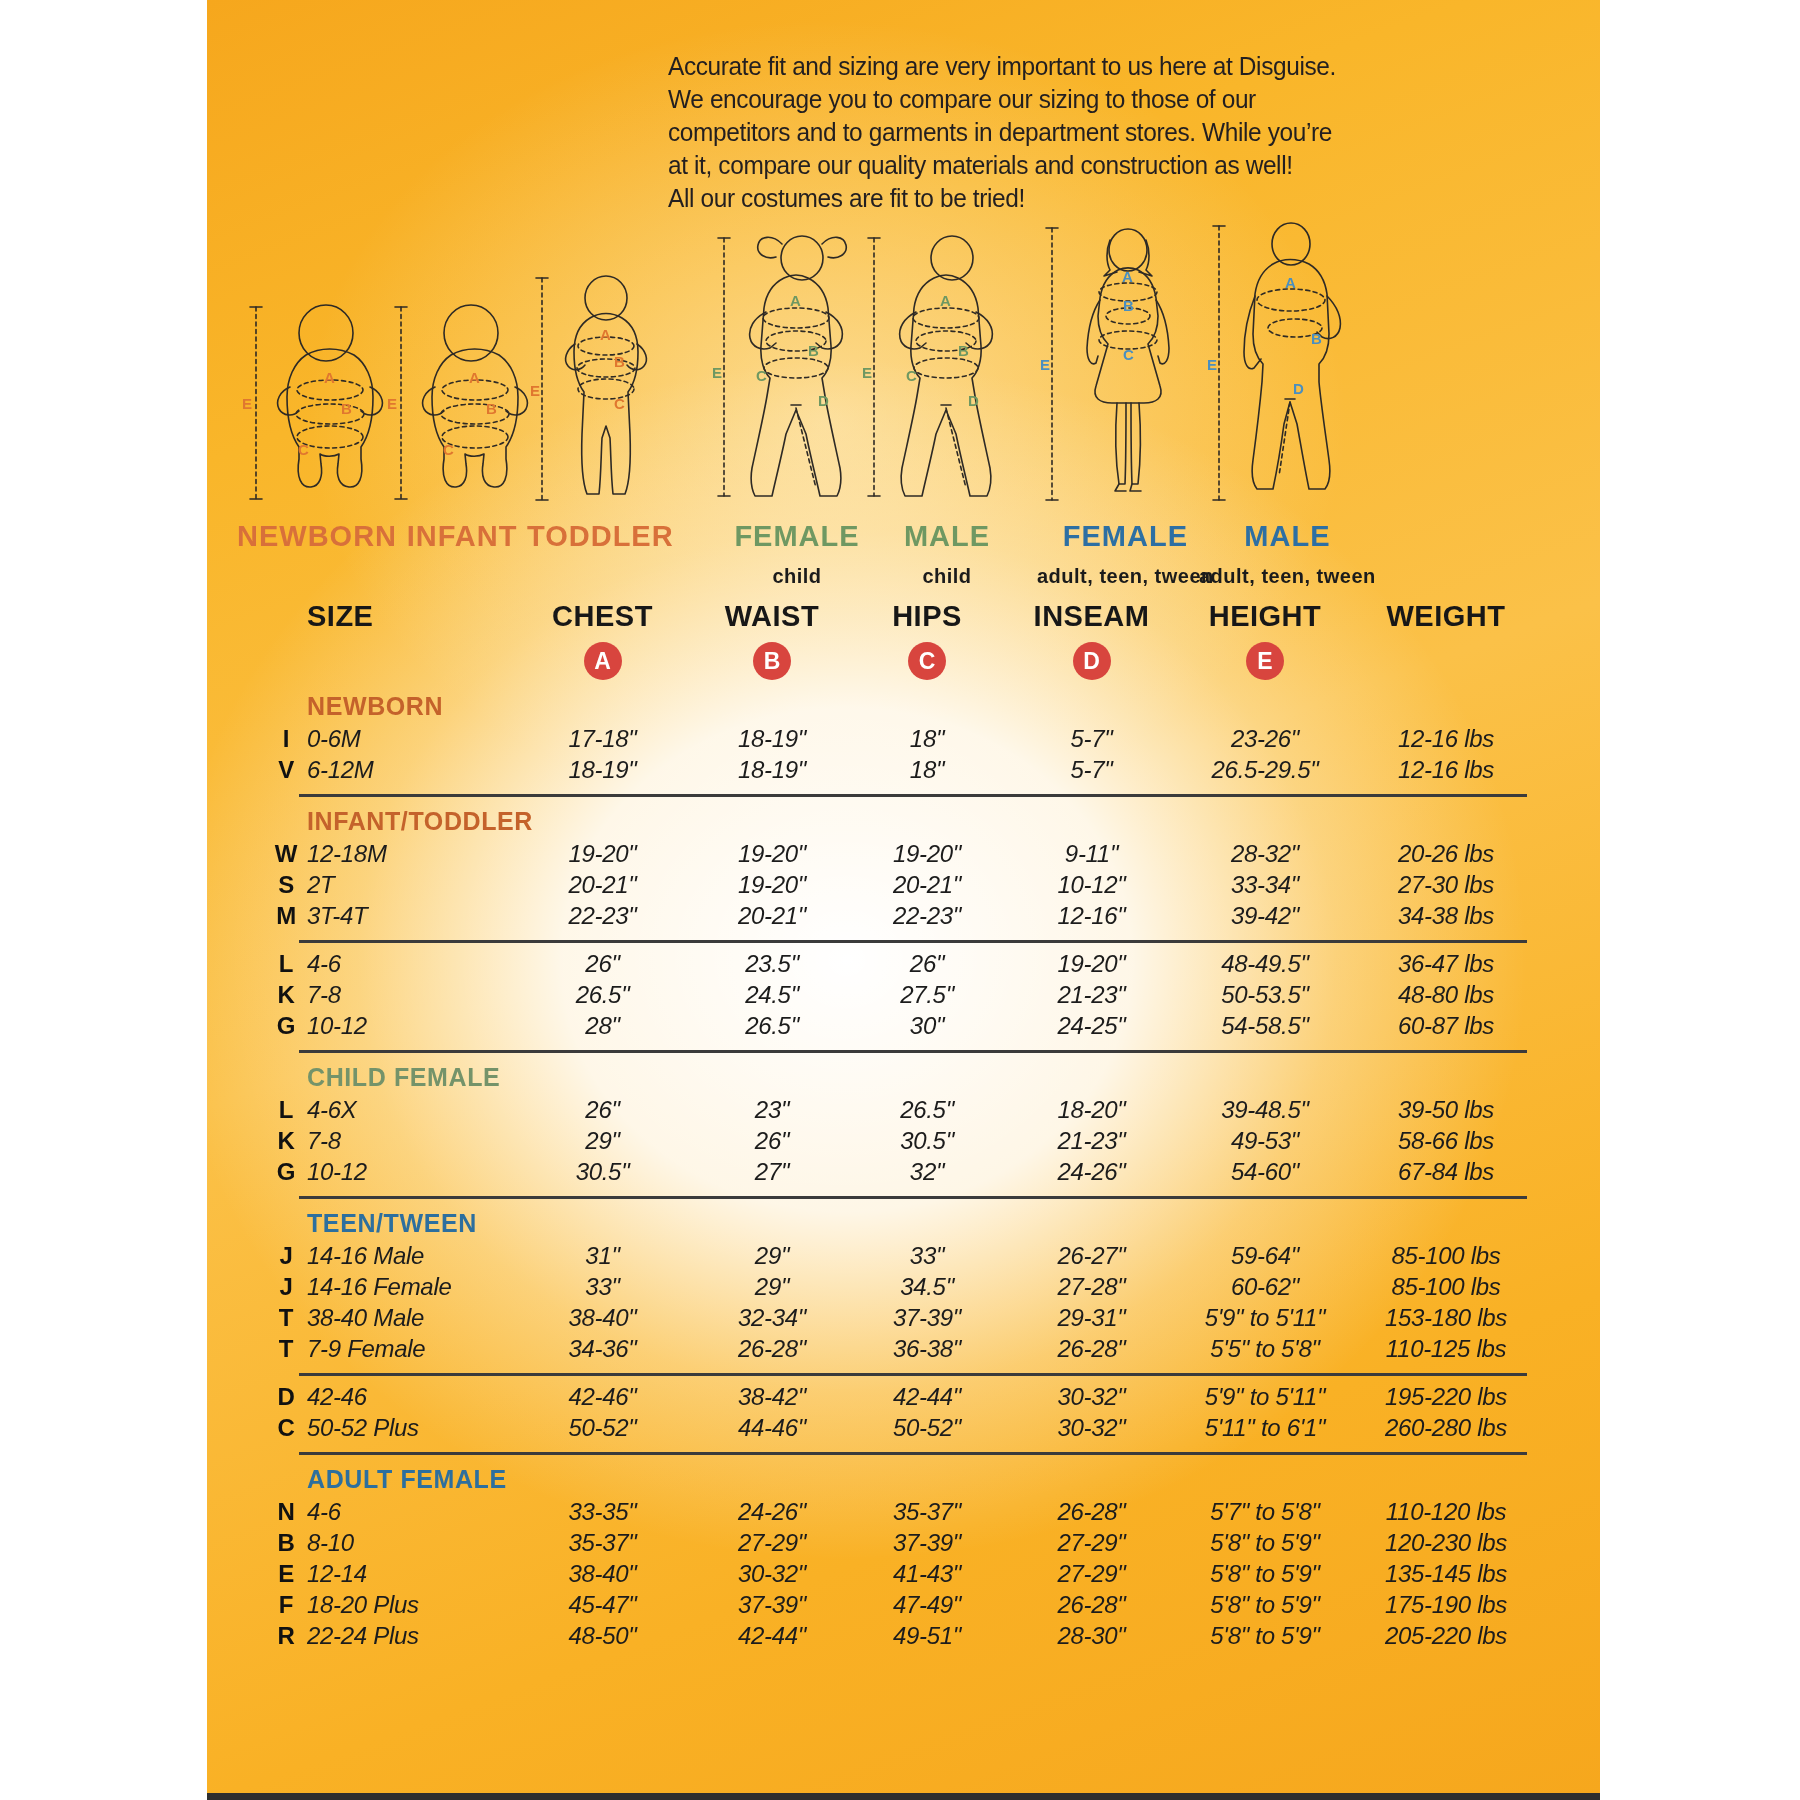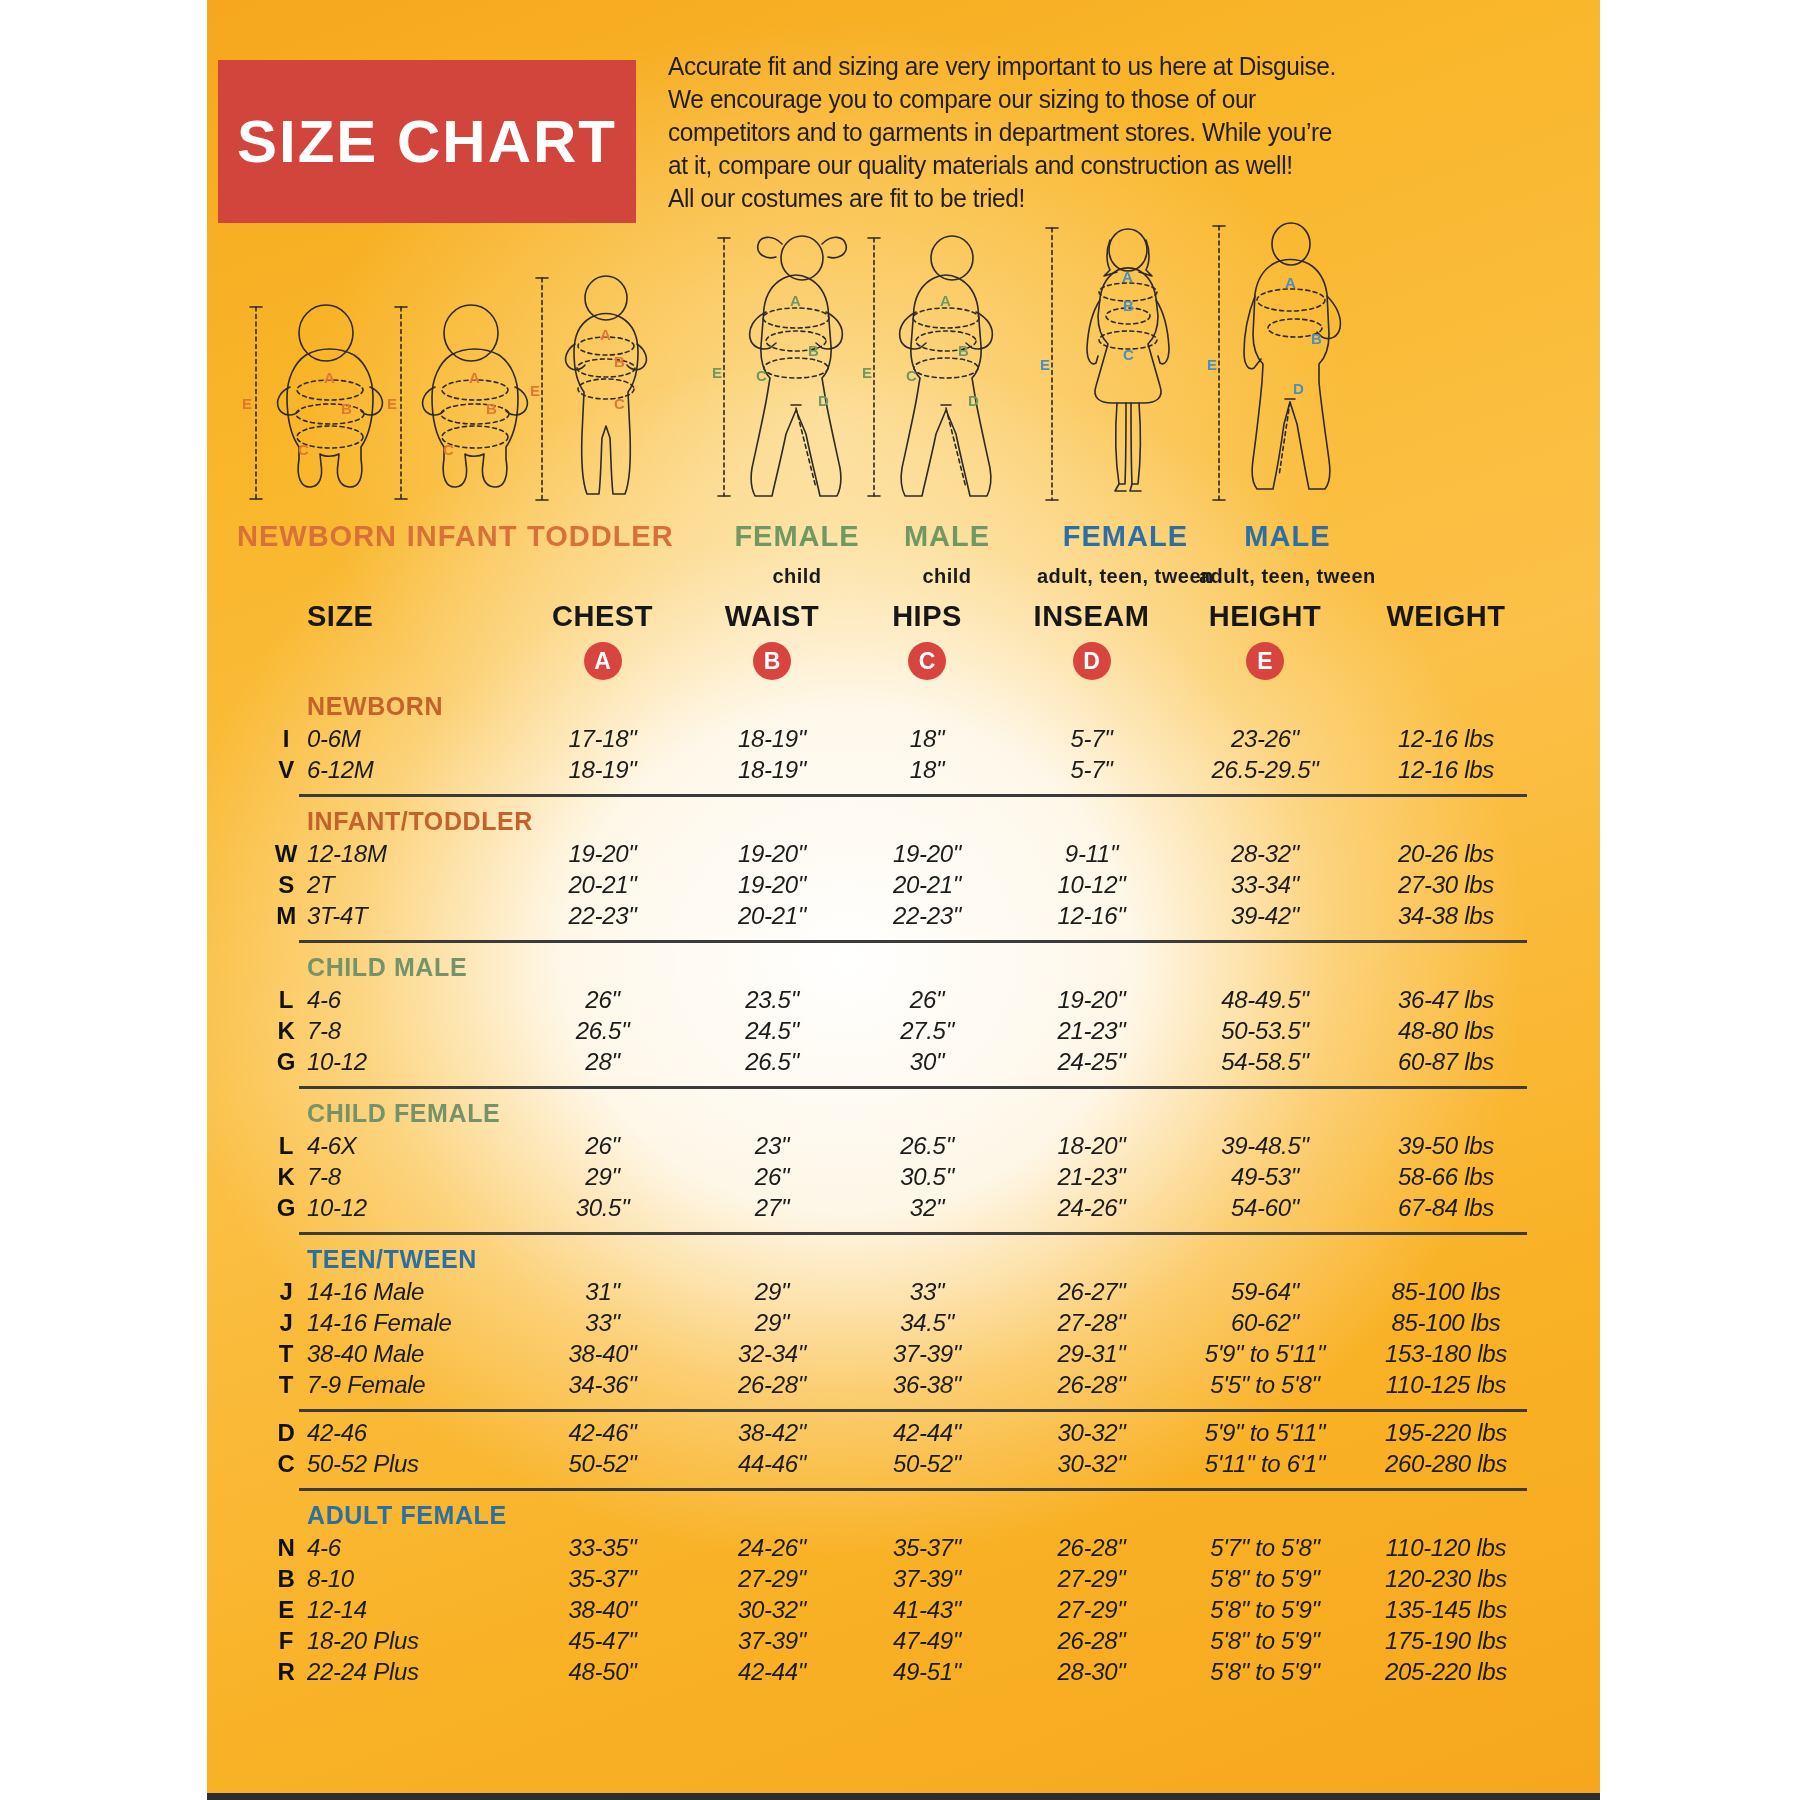--- a/index.html
+++ b/index.html
@@ -63,23 +63,20 @@
   .c-size { text-align:left; padding-left:2px; }
   .divider { margin:9px 0 5px 32px; width:1228px; height:3px; background:#3b3b3b; }
 
   .bottom-bar { position:absolute; left:0; bottom:0; width:100%; height:7px; background:#2e2e2e; }
 </style>
 </head>
 <body>
 
 <div class="poster">
 
-  <div class="banner">
-    <h1>SIZE CHART</h1>
-  </div>
 
   <div class="intro">
     <div>Accurate fit and sizing are very important to us here at Disguise.</div>
     <div>We encourage you to compare our sizing to those of our</div>
     <div>competitors and to garments in department stores. While you’re</div>
     <div>at it, compare our quality materials and construction as well!</div>
     <div>All our costumes are fit to be tried!</div>
   </div>
 
   <div class="figure" style="left: 30px; top: 293px; --lc: #E0772F;">
@@ -325,21 +322,20 @@
             <span class="cell c-chest">22-23"</span>
             <span class="cell c-waist">20-21"</span>
             <span class="cell c-hips">22-23"</span>
             <span class="cell c-inseam">12-16"</span>
             <span class="cell c-height">39-42"</span>
             <span class="cell c-weight">34-38 lbs</span>
           </div>
         </div>
         <div class="divider"></div>
         <div>
-          <div class="sec-heading" style="color: rgb(116, 147, 106);">CHILD MALE</div>
           <div class="trow">
             <span class="cell c-letter">L</span>
             <span class="cell c-size">4-6</span>
             <span class="cell c-chest">26"</span>
             <span class="cell c-waist">23.5"</span>
             <span class="cell c-hips">26"</span>
             <span class="cell c-inseam">19-20"</span>
             <span class="cell c-height">48-49.5"</span>
             <span class="cell c-weight">36-47 lbs</span>
           </div>

